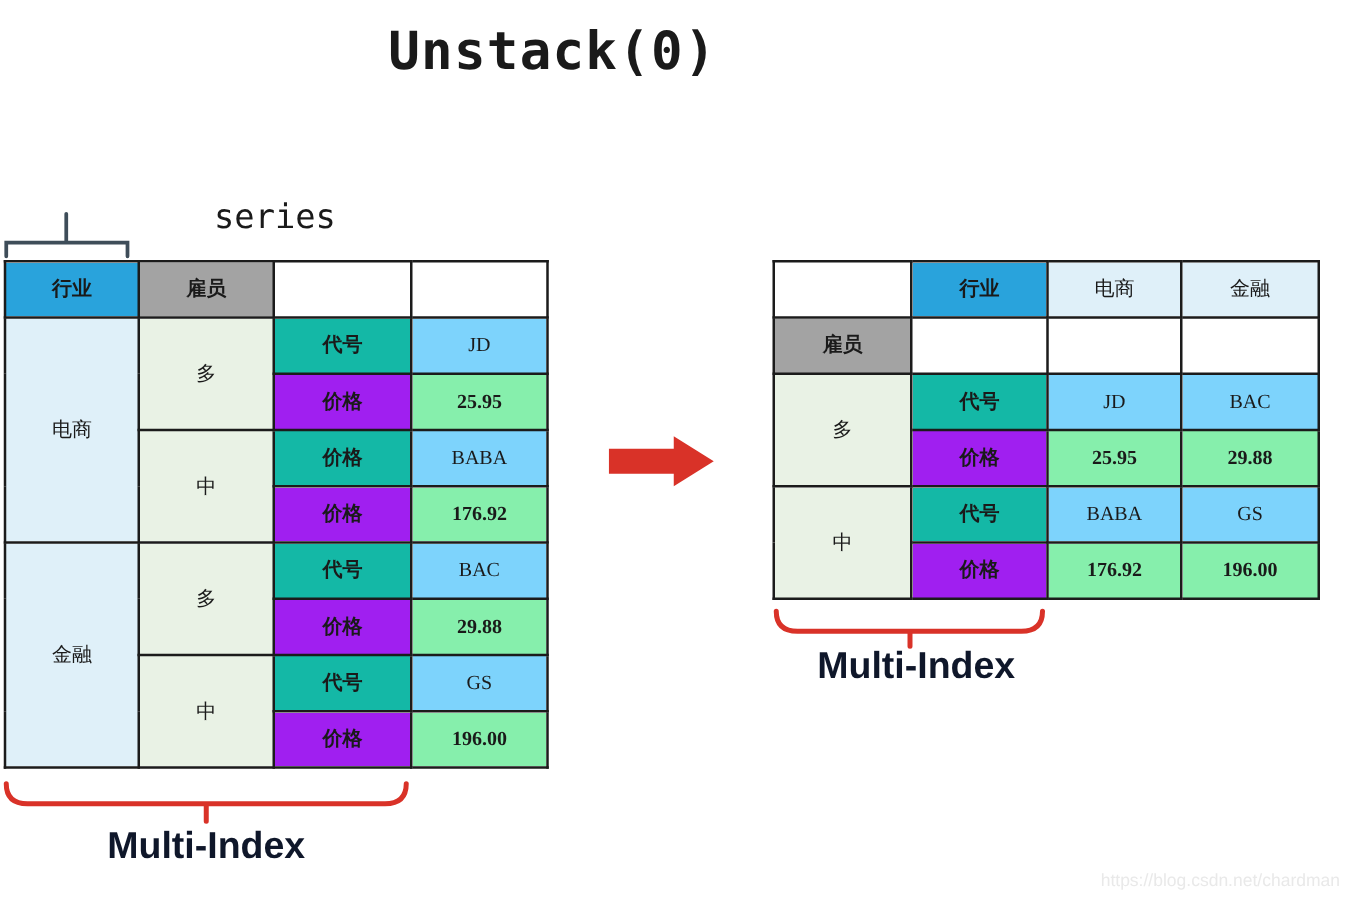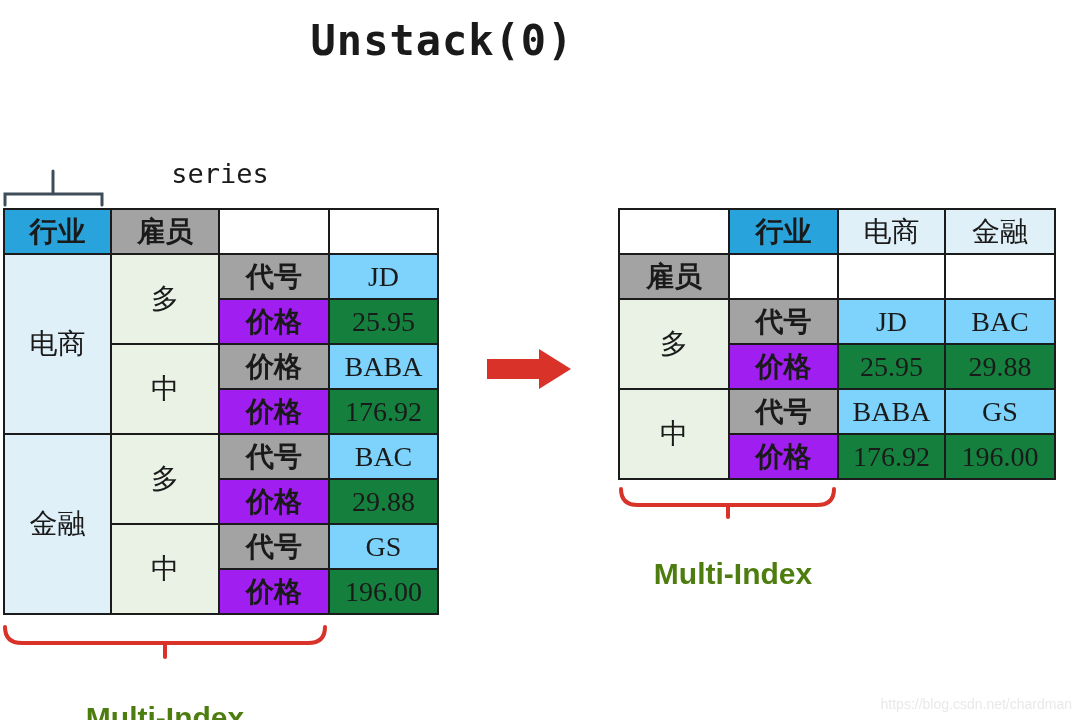--- a/index.html
+++ b/index.html
@@ -10,37 +10,37 @@
          font-family:"DejaVu Sans Mono",monospace;font-weight:bold;font-size:42px;color:#1a1a1a;letter-spacing:1px;}
   .series-label{position:absolute;left:130px;top:110px;width:180px;text-align:center;
          font-family:"DejaVu Sans Mono",monospace;font-size:27px;color:#1a1a1a;margin-top:48px;}
   .code-block{position:absolute;left:620px;top:90px;width:450px;text-align:center;
          font-family:"DejaVu Sans Mono",monospace;font-size:26px;color:#1a1a1a;line-height:34px;}
   .code-line2{margin-top:18px;}
   .code-hl{background:#29A3DC;color:#ffffff;padding:2px 5px;}
 
   table.tbl{position:absolute;border-collapse:collapse;table-layout:fixed;}
   table.tbl td{border:2px solid #1b1b1b;text-align:center;vertical-align:middle;
-               font-size:28px;color:#1a1a1a;padding:0;overflow:hidden;}
+               font-size:16px;color:#1a1a1a;padding:0;overflow:hidden;}
   table.tbl tr{height:45px;}
   td.blue{background:#29A3DC;}
   td.green{background:#a3a3a3;}
-  td.orange{background:#a3a3a3;}
+  td.orange{background:#14b8a6;}
   td.purple{background:#A01FF0;}
   td.lblue{background:#DFF0F9;}
   td.lgreen{background:#E9F2E5;}
   td.cream{background:#7dd3fc;}
-  td.lav{background:#15803d;}
+  td.lav{background:#86efac;font-weight:bold;}
   td.white{background:#ffffff;}
   td.ch{color:#ffffff;font-weight:bold;}
   td.val{font-family:"Liberation Serif",serif;font-size:25px;}
 
   .deco{position:absolute;}
-  .mi-label{position:absolute;width:250px;text-align:center;color:#4d7c0f;
-            font-weight:bold;font-size:30px;font-family:"Liberation Sans",sans-serif;margin-top:41px;}
+  .mi-label{position:absolute;width:250px;text-align:center;color:#0f172a;
+            font-weight:bold;font-size:30px;font-family:"Liberation Sans",sans-serif;}
   .watermark{position:absolute;right:8px;bottom:8px;font-size:14px;color:#e9e9e9;
              font-family:"Liberation Sans",sans-serif;}
 </style>
 </head>
 <body>
 
 <div id="canvas">
 
   <div class="title">Unstack(0)</div>
 

